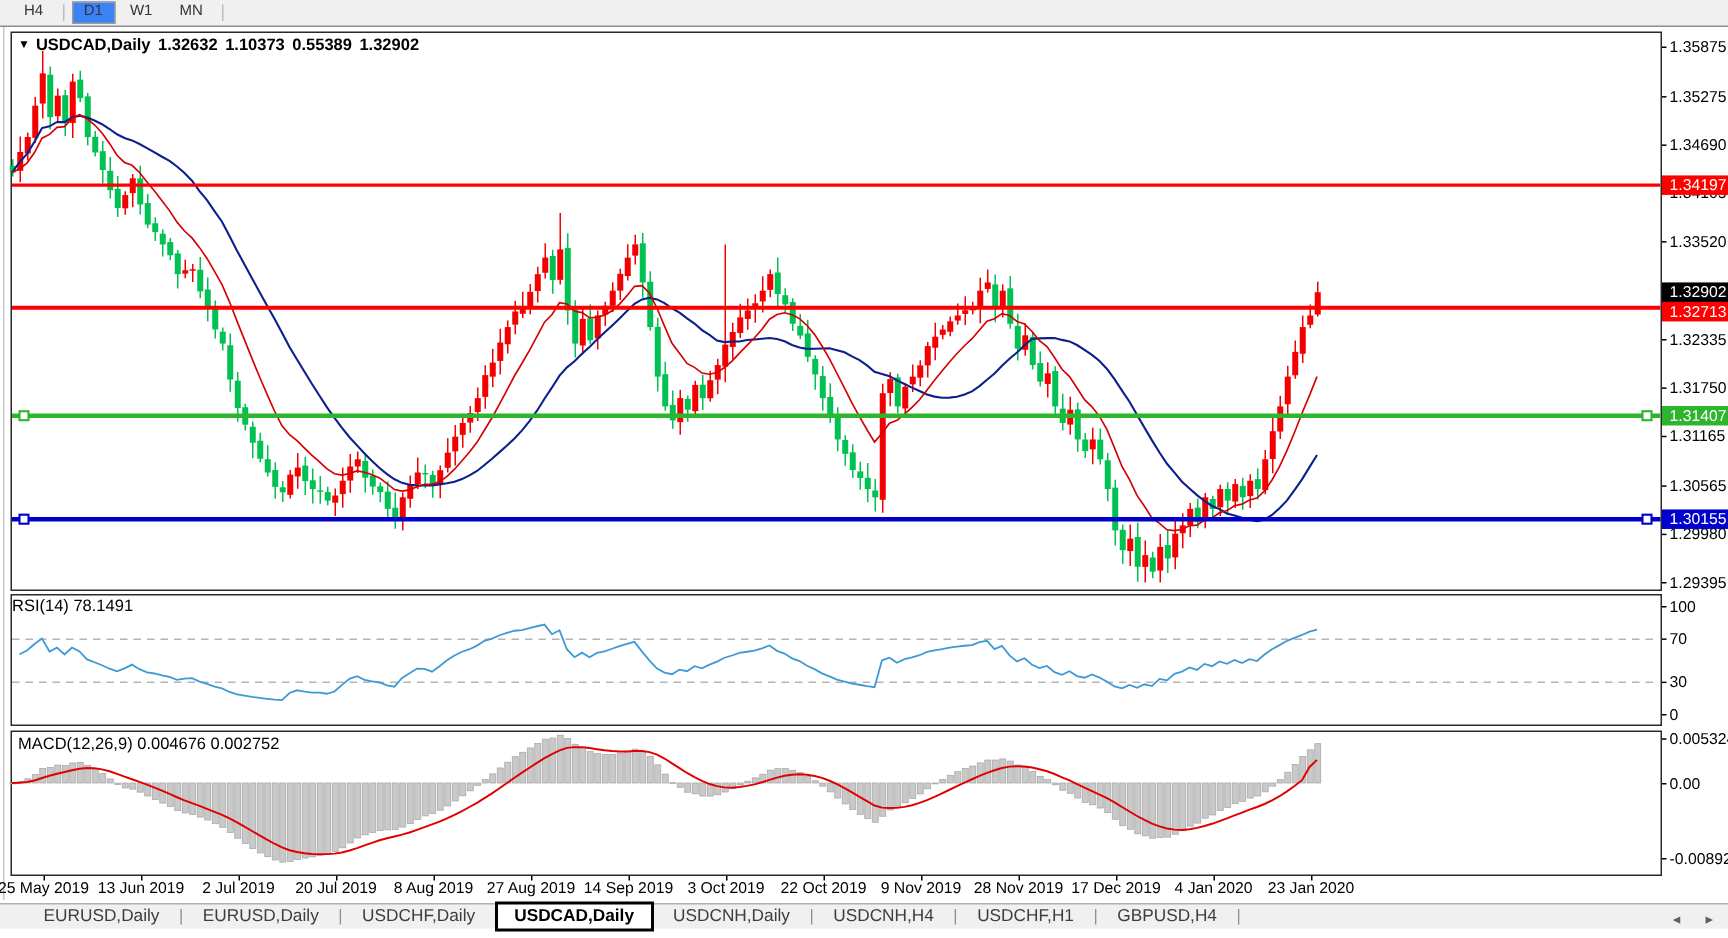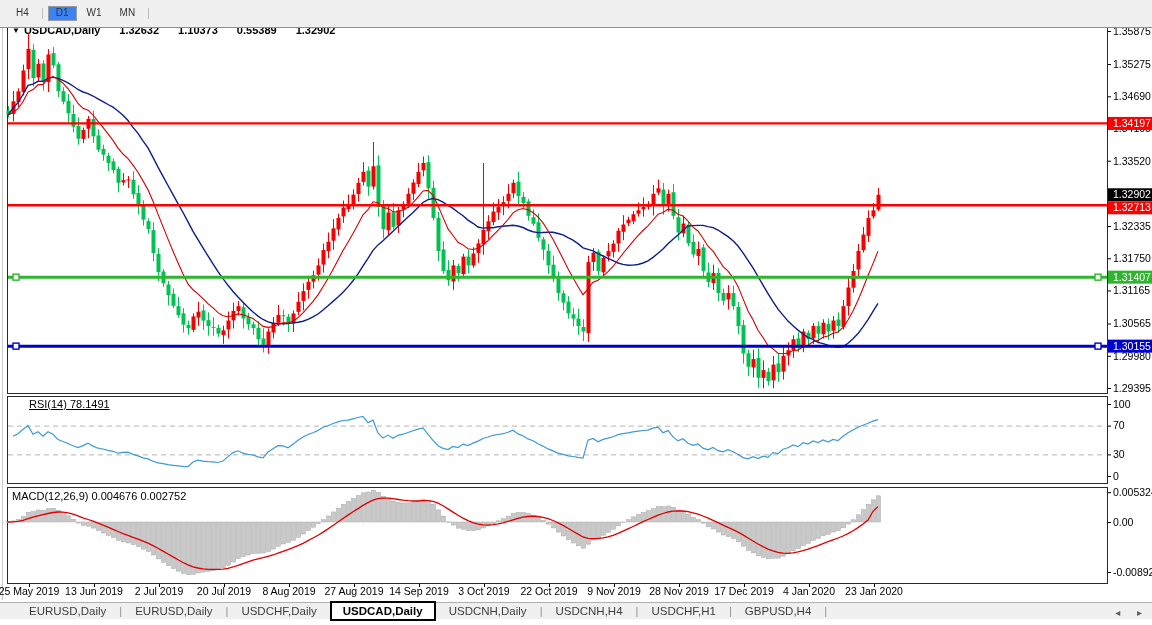--- a/index.html
+++ b/index.html
@@ -3,36 +3,36 @@
 <meta charset="utf-8">
 <style>
   html,body{margin:0;padding:0;}
   body{
     width:1152px;height:625px;position:relative;overflow:hidden;
     background:#ffffff;font-family:"Liberation Sans",sans-serif;
     -webkit-font-smoothing:antialiased;
   }
   
   .toolbar{
-    position:absolute;left:0;top:0;width:1152px;height:28px;
+    position:absolute;left:0;top:0;width:1152px;height:18px;
     background:#f0f0f0;border-bottom:1px solid #8e8e8e;
     display:flex;align-items:center;padding-left:8px;box-sizing:border-box;z-index:6;
   }
   .tf-btn{
     font-size:10px;color:#333;height:13px;line-height:12px;
     padding:0 7px;margin-right:2px;border:1px solid transparent;cursor:default;
   }
   .tf-btn.active{background:#3b82f6;border:1px solid #9a9a9a;}
   .tf-sep{width:1px;height:11px;background:#bcbcbc;margin:0 5px 0 3px;}
   
   .pane-label{position:absolute;font-size:11px;color:#000;z-index:4;white-space:nowrap;}
   #chart-title{left:12px;top:24px;font-weight:700;}
   #chart-title .dd{font-size:8px;vertical-align:1px;margin-right:4px;}
-  #chart-title span.v{margin-left:19px;font-weight:700;}
-  #rsi-label{left:29px;top:398px;text-decoration:underline;}
+  #chart-title span.v{margin-left:5px;font-weight:700;}
+  #rsi-label{left:8px;top:398px;}
   #macd-label{left:12px;top:490px;}
   
   .tabbar{
     position:absolute;left:0;top:602px;width:1152px;height:17px;
     background:#f0f0f0;border-top:1px solid #b0b0b0;
     display:flex;align-items:center;padding-left:16px;box-sizing:border-box;
     font-size:11.5px;color:#3d3d3d;z-index:6;
   }
   .tab{padding:2px 13px;white-space:nowrap;cursor:default;}
   .tab.active{background:#fff;border:2px solid #000;font-weight:700;color:#000;padding:0 11px;line-height:16px;}

